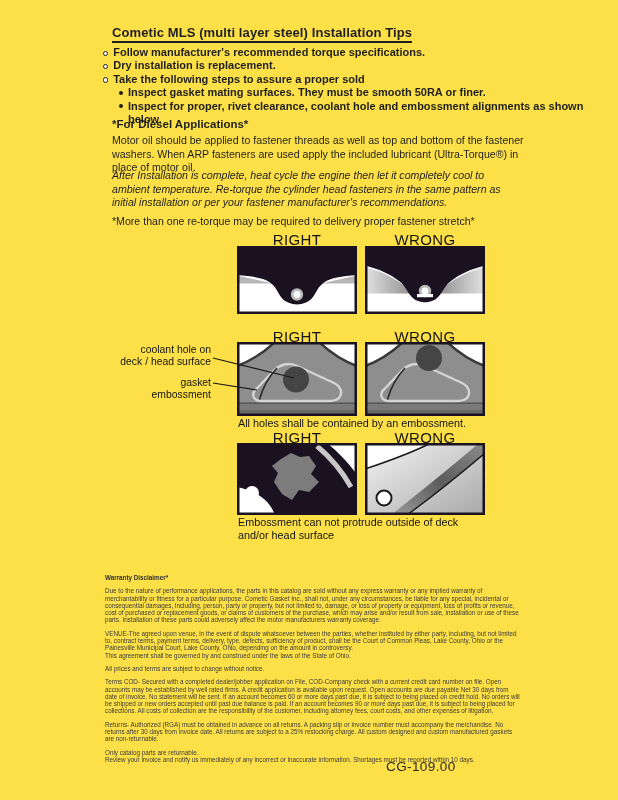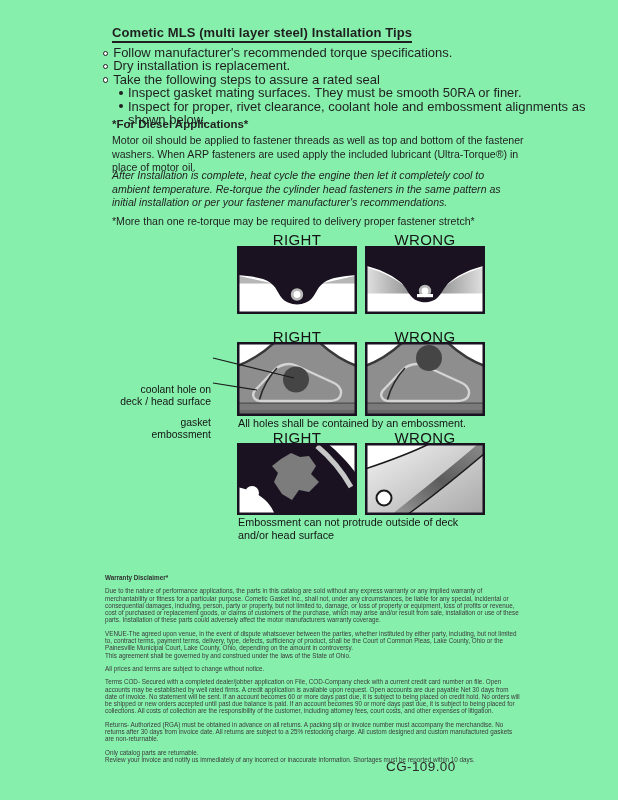--- a/index.html
+++ b/index.html
@@ -1,37 +1,37 @@
 <!DOCTYPE html>
 <html><head>
 <meta charset="utf-8">
 <style>
   html,body{margin:0;padding:0;background:#fff;}
   .page{
-    position:relative;width:618px;height:800px;background:#86efac;overflow:hidden;
+    position:relative;width:618px;height:800px;background:#fde047;overflow:hidden;
     font-family:"Liberation Sans","DejaVu Sans",sans-serif;color:#1f1f1f;
   }
   .abs{position:absolute;}
   .title{
     left:112px;top:25px;font-size:13px;font-weight:bold;
     border-bottom:2px solid #1f1f1f;padding-bottom:1px;letter-spacing:0.1px;
   }
-  .tips{left:103px;top:46px;font-size:13px;line-height:13.4px;}
+  .tips{left:103px;top:46px;font-size:11px;line-height:13.4px;font-weight:bold;}
   .tip-row{display:flex;align-items:flex-start;}
   .tip-row.sub{margin-left:16px;}
   .marker{flex:0 0 auto;width:4px;height:4px;margin:4.5px 5px 0 0;border-radius:50%;}
   .marker.open{border:1px solid #1f1f1f;background:#fff;width:3.2px;height:3.2px;}
   .marker.dot{background:#1f1f1f;}
   .h2{left:112px;top:118px;font-size:11.5px;font-weight:bold;}
   .para{left:112px;font-size:10.6px;line-height:13.6px;}
   .rw-label{font-size:15px;letter-spacing:0.4px;text-align:center;width:120px;color:#141414;}
   .caption{font-size:10.8px;line-height:12.5px;color:#141414;}
   .fig{border:0;}
   .fig svg{display:block;}
-  .callout{font-size:10.4px;line-height:11.6px;text-align:right;color:#141414;margin-top:40px;}
+  .callout{font-size:10.4px;line-height:11.6px;text-align:right;color:#141414;}
   .legal{left:105px;top:574px;width:415px;font-size:6.3px;line-height:7.3px;color:#3a3a3a;}
   .legal .lg-head{font-weight:bold;margin:0 0 6px 0;color:#303030;}
   .legal p{margin:0 0 6px 0;white-space:pre-line;}
   .doccode{left:386px;top:759px;font-size:13.5px;letter-spacing:0.4px;color:#2a2a2a;}
 </style>
 </head>
 <body>
 
 <div class="page">
 
@@ -41,21 +41,21 @@
     <div class="tip-row">
       <span class="marker open"></span>
       <span>Follow manufacturer's recommended torque specifications.</span>
     </div>
     <div class="tip-row">
       <span class="marker open"></span>
       <span>Dry installation is replacement.</span>
     </div>
     <div class="tip-row">
       <span class="marker open"></span>
-      <span>Take the following steps to assure a rated seal</span>
+      <span>Take the following steps to assure a proper sold</span>
     </div>
     <div class="tip-row sub">
       <span class="marker dot"></span>
       <span>Inspect gasket mating surfaces.  They must be smooth 50RA or finer.</span>
     </div>
     <div class="tip-row sub">
       <span class="marker dot"></span>
       <span>Inspect for proper, rivet clearance, coolant hole and embossment alignments as shown below.</span>
     </div>
   </div>

